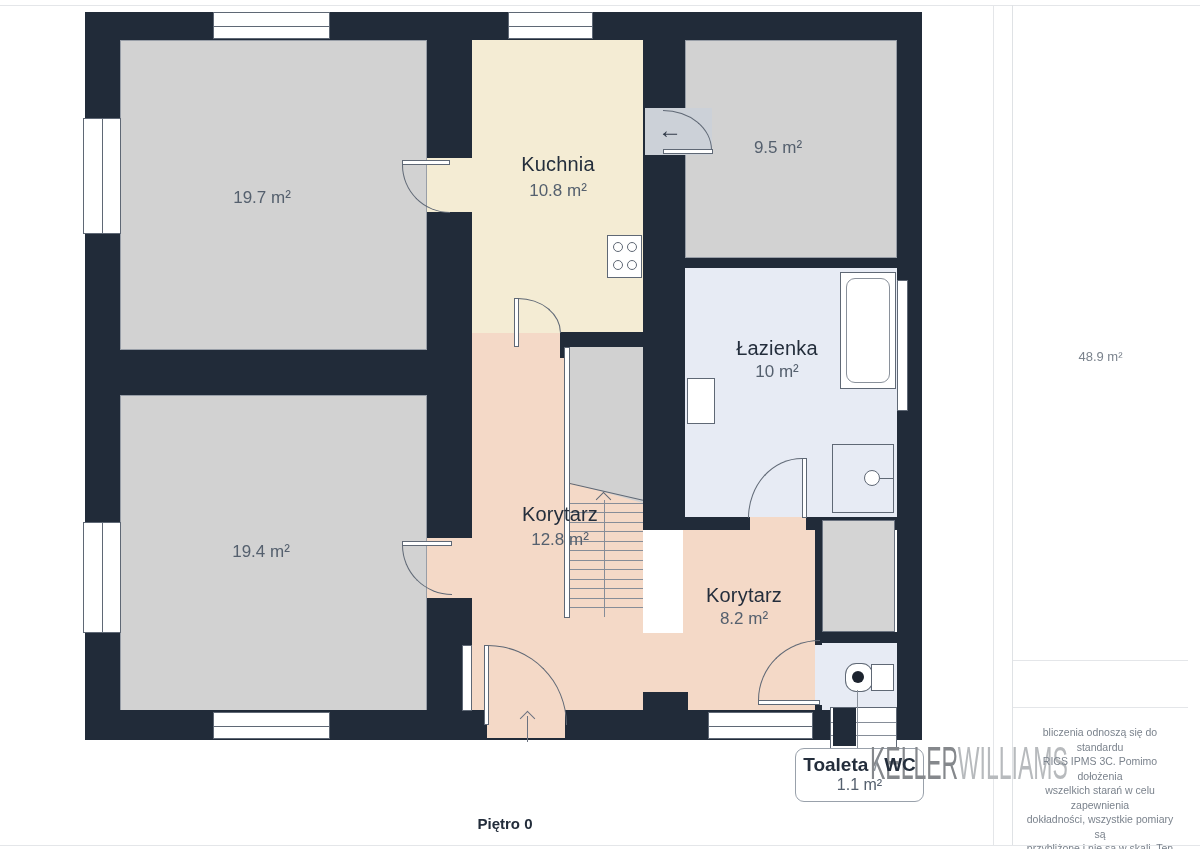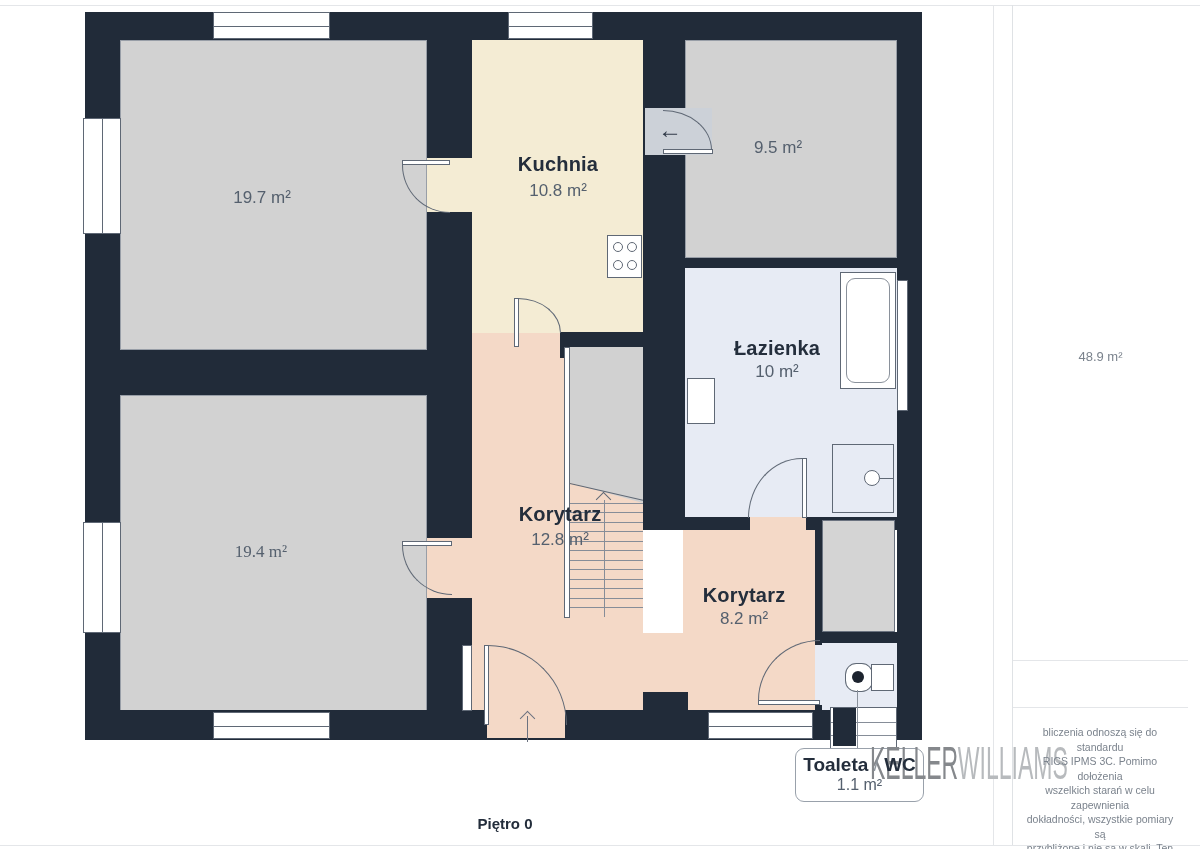--- a/index.html
+++ b/index.html
@@ -10,21 +10,21 @@
   .room{position:absolute;background:#d2d2d2;border:1px solid #989ea7;}
   .fill{position:absolute;}
   .wall{position:absolute;background:#212b39;}
   .win{position:absolute;background:#ffffff;border:1px solid #5f6875;}
   .win .mid-h{position:absolute;left:0;right:0;top:50%;height:1px;background:#5f6875;}
   .win .mid-v{position:absolute;top:0;bottom:0;left:50%;width:1px;background:#5f6875;}
   .leaf{position:absolute;background:#ffffff;border:1px solid #5f6875;}
   .arc{position:absolute;border:0 solid #5f6875;}
   .fx{position:absolute;background:#ffffff;border:1px solid #5f6875;}
   .thin{position:absolute;background:#868d98;}
-  .name-label{position:absolute;width:140px;text-align:center;font-weight:bold;
+  .name-label{position:absolute;width:140px;text-align:center;font-weight:normal;
               font-size:20px;color:#242e3c;letter-spacing:.2px;}
   .area-label{position:absolute;width:140px;text-align:center;font-size:17px;color:#55606e;}
   .chev{position:absolute;width:11px;height:11px;border-top:1.5px solid #5f6875;
         border-left:1.5px solid #5f6875;transform:rotate(45deg);}
   .sb-line{position:absolute;background:#e4e6e9;}
   .sb-text{position:absolute;text-align:center;color:#7b838d;}
   sup{font-size:8px;}
 </style>
 </head>
 <body>
@@ -149,21 +149,21 @@
   </div>
 
   <div class="area-label" style="left:192px;top:188px;">19.7 m²</div>
   <div class="name-label" style="left:488px;top:153px;">Kuchnia</div>
   <div class="area-label" style="left:488px;top:181px;">10.8 m²</div>
   <div class="area-label" style="left:708px;top:138px;">9.5 m²</div>
   <div class="name-label" style="left:707px;top:337px;">Łazienka</div>
   <div class="area-label" style="left:707px;top:362px;">10 m²</div>
   <div class="name-label" style="left:490px;top:503px;">Korytarz</div>
   <div class="area-label" style="left:490px;top:530px;">12.8 m²</div>
-  <div class="area-label" style="left:191px;top:542px;font-family:Liberation Serif, serif;">19.4 m²</div>
+  <div class="area-label" style="left:191px;top:542px;">19.4 m²</div>
   <div class="name-label" style="left:674px;top:584px;">Korytarz</div>
   <div class="area-label" style="left:674px;top:609px;">8.2 m²</div>
 
   <div class="thin" style="left:857px;top:690px;width:1px;height:58px;background:#8a919b;"></div>
   <div class="abs" style="left:795px;top:748px;width:129px;height:54px;background:#fff;border:1.5px solid #99a1ab;border-radius:9px;"></div>
 
   <div class="abs" style="left:870px;top:740px;font-size:46px;line-height:1;transform:scaleX(0.5);transform-origin:left top;white-space:nowrap;">
     <span style="color:#85888c;">KELLER</span><span style="color:#b7babd;">WILLIAMS</span>
   </div>
 

